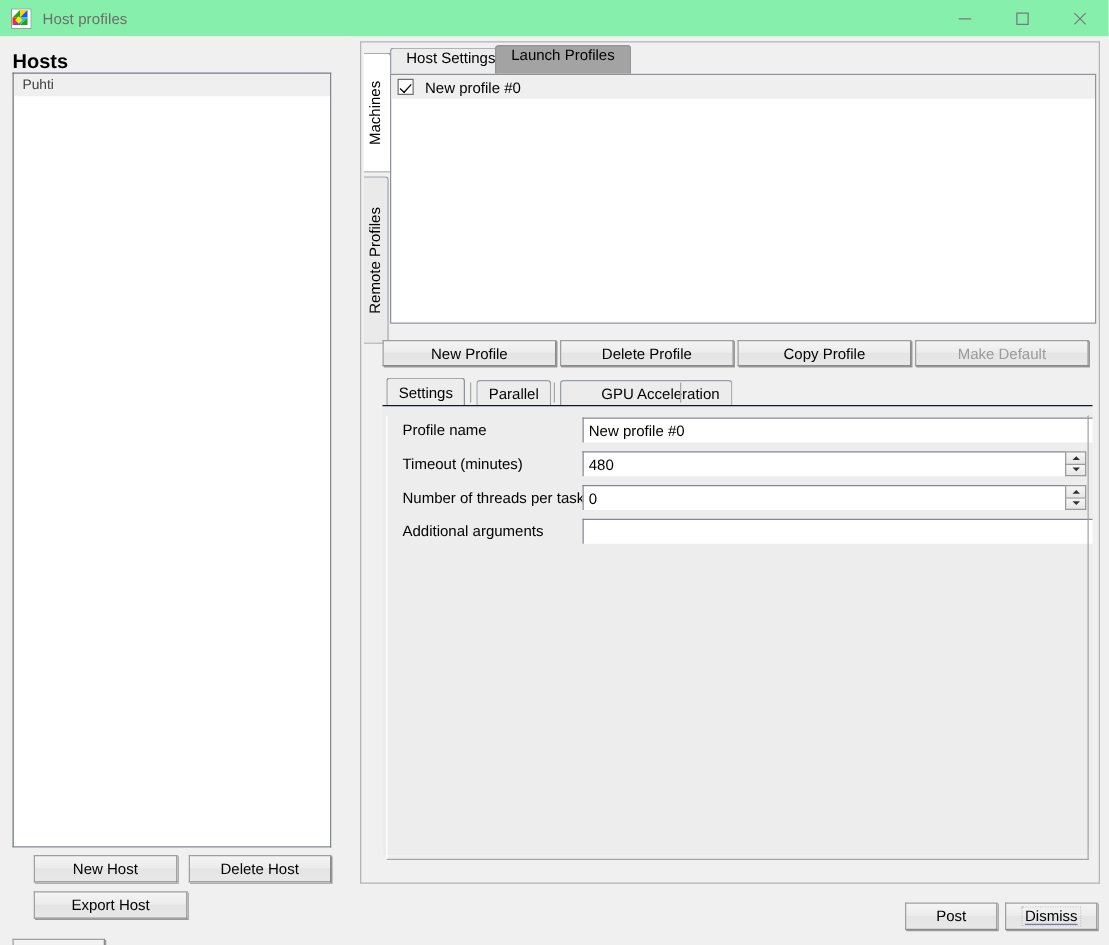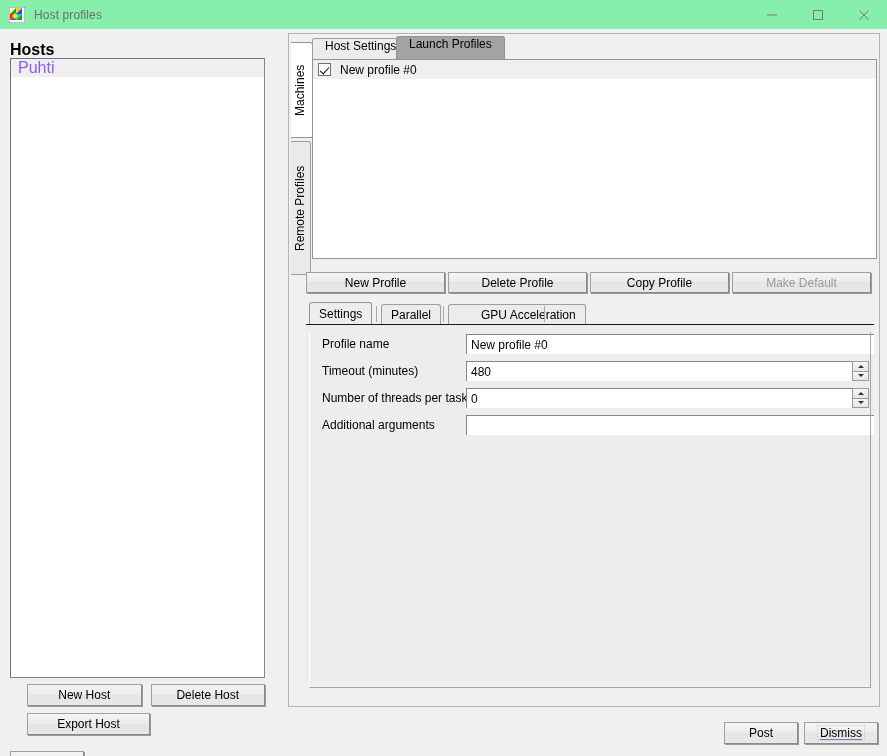--- a/index.html
+++ b/index.html
@@ -62,23 +62,23 @@
     background: #ffffff;
     border: 1px solid #828790;
     border-top-color: #6e7279;
     border-left-color: #6e7279;
     box-sizing: border-box;
     overflow: hidden;
   }
   .host-item {
     height: 18px; line-height: 18px;
     padding-left: 7px;
-    font-size: 16px;
+    font-size: 11px;
     background: #efefef;
-    color: #8b5cf6;
+    color: #404040;
   }
   .left-btn-grid {
     position: absolute; left: 10px; top: 655px;
     width: 255px;
   }
   .btn {
     background: linear-gradient(to bottom, #f4f4f4 0%, #ececec 47%, #e4e4e4 50%, #e8e8e8 100%);
     border: 1px solid #a0a0a0;
     border-right-color: #8a8a8a;
     border-bottom-color: #8a8a8a;

